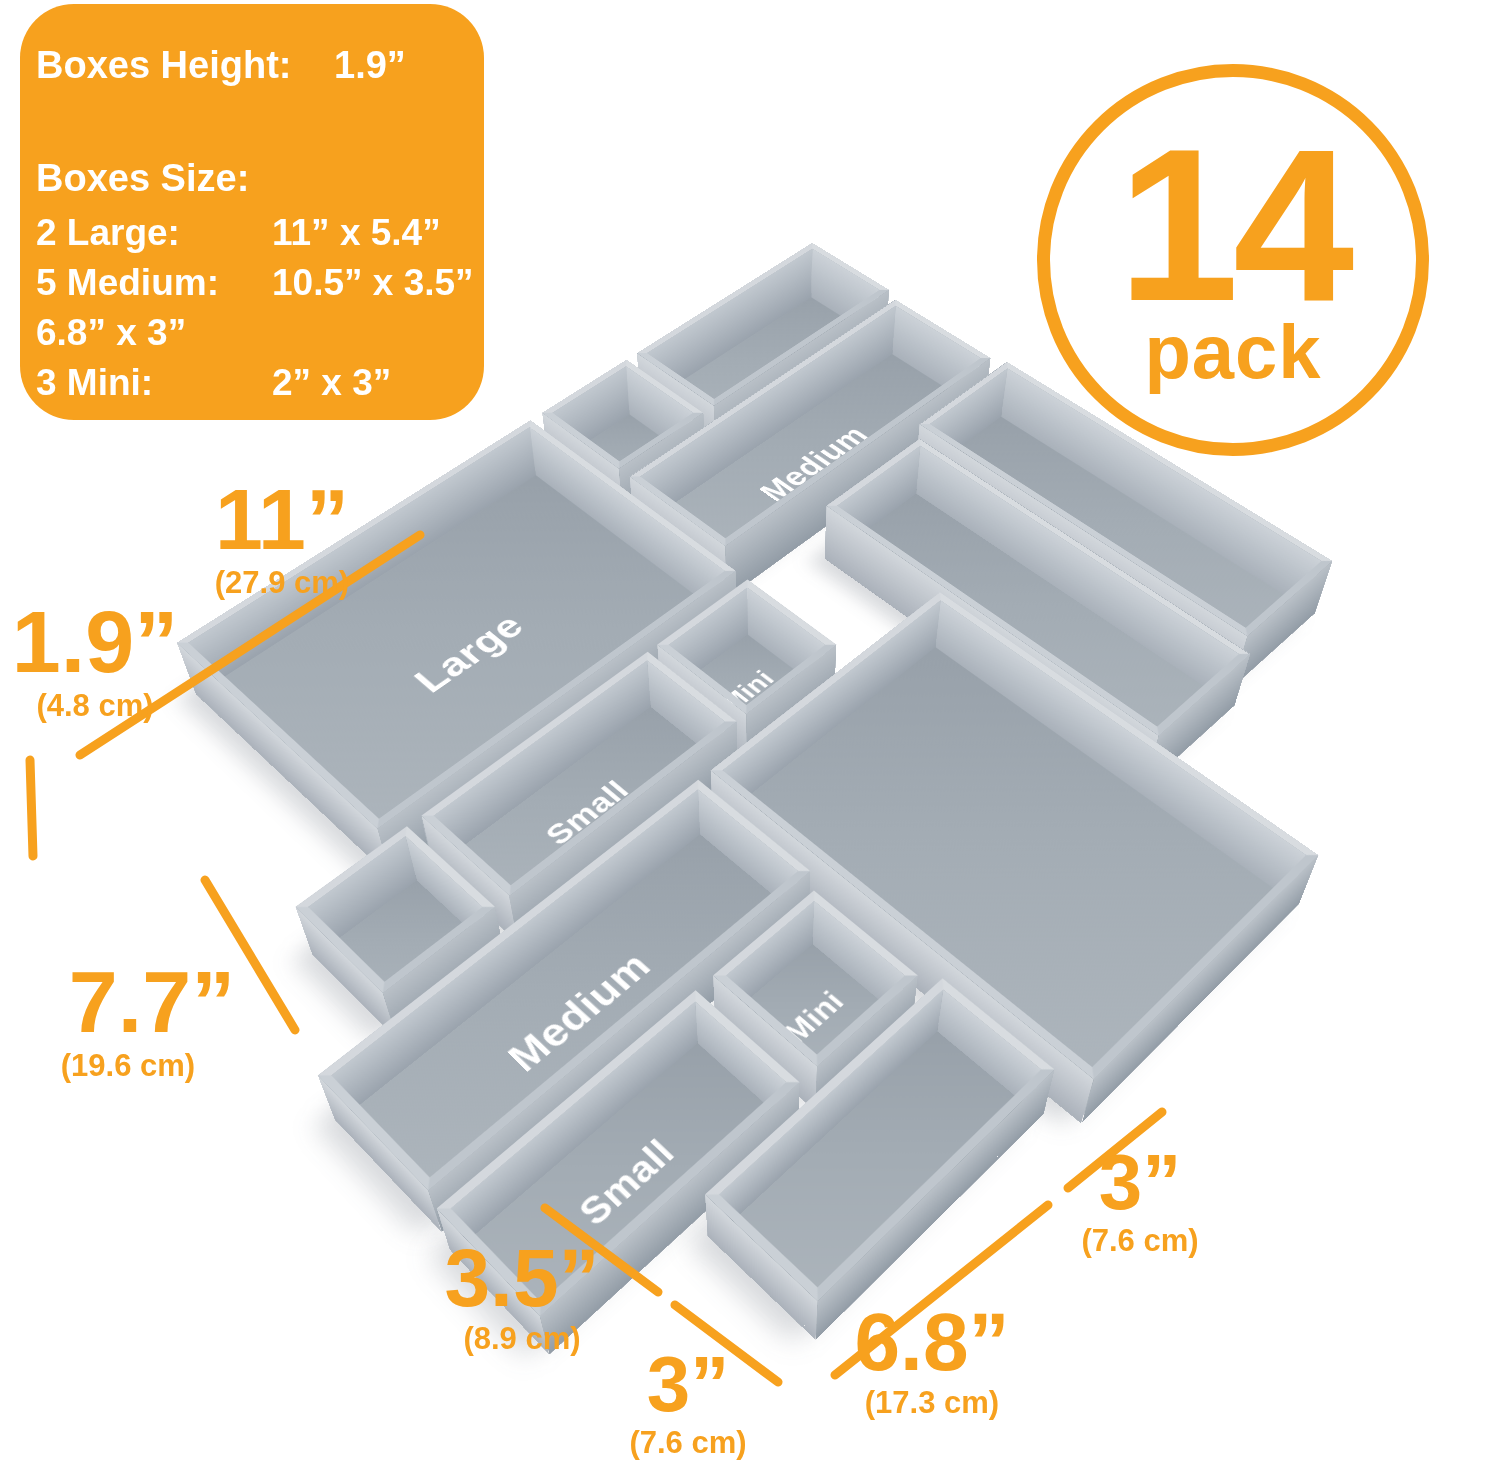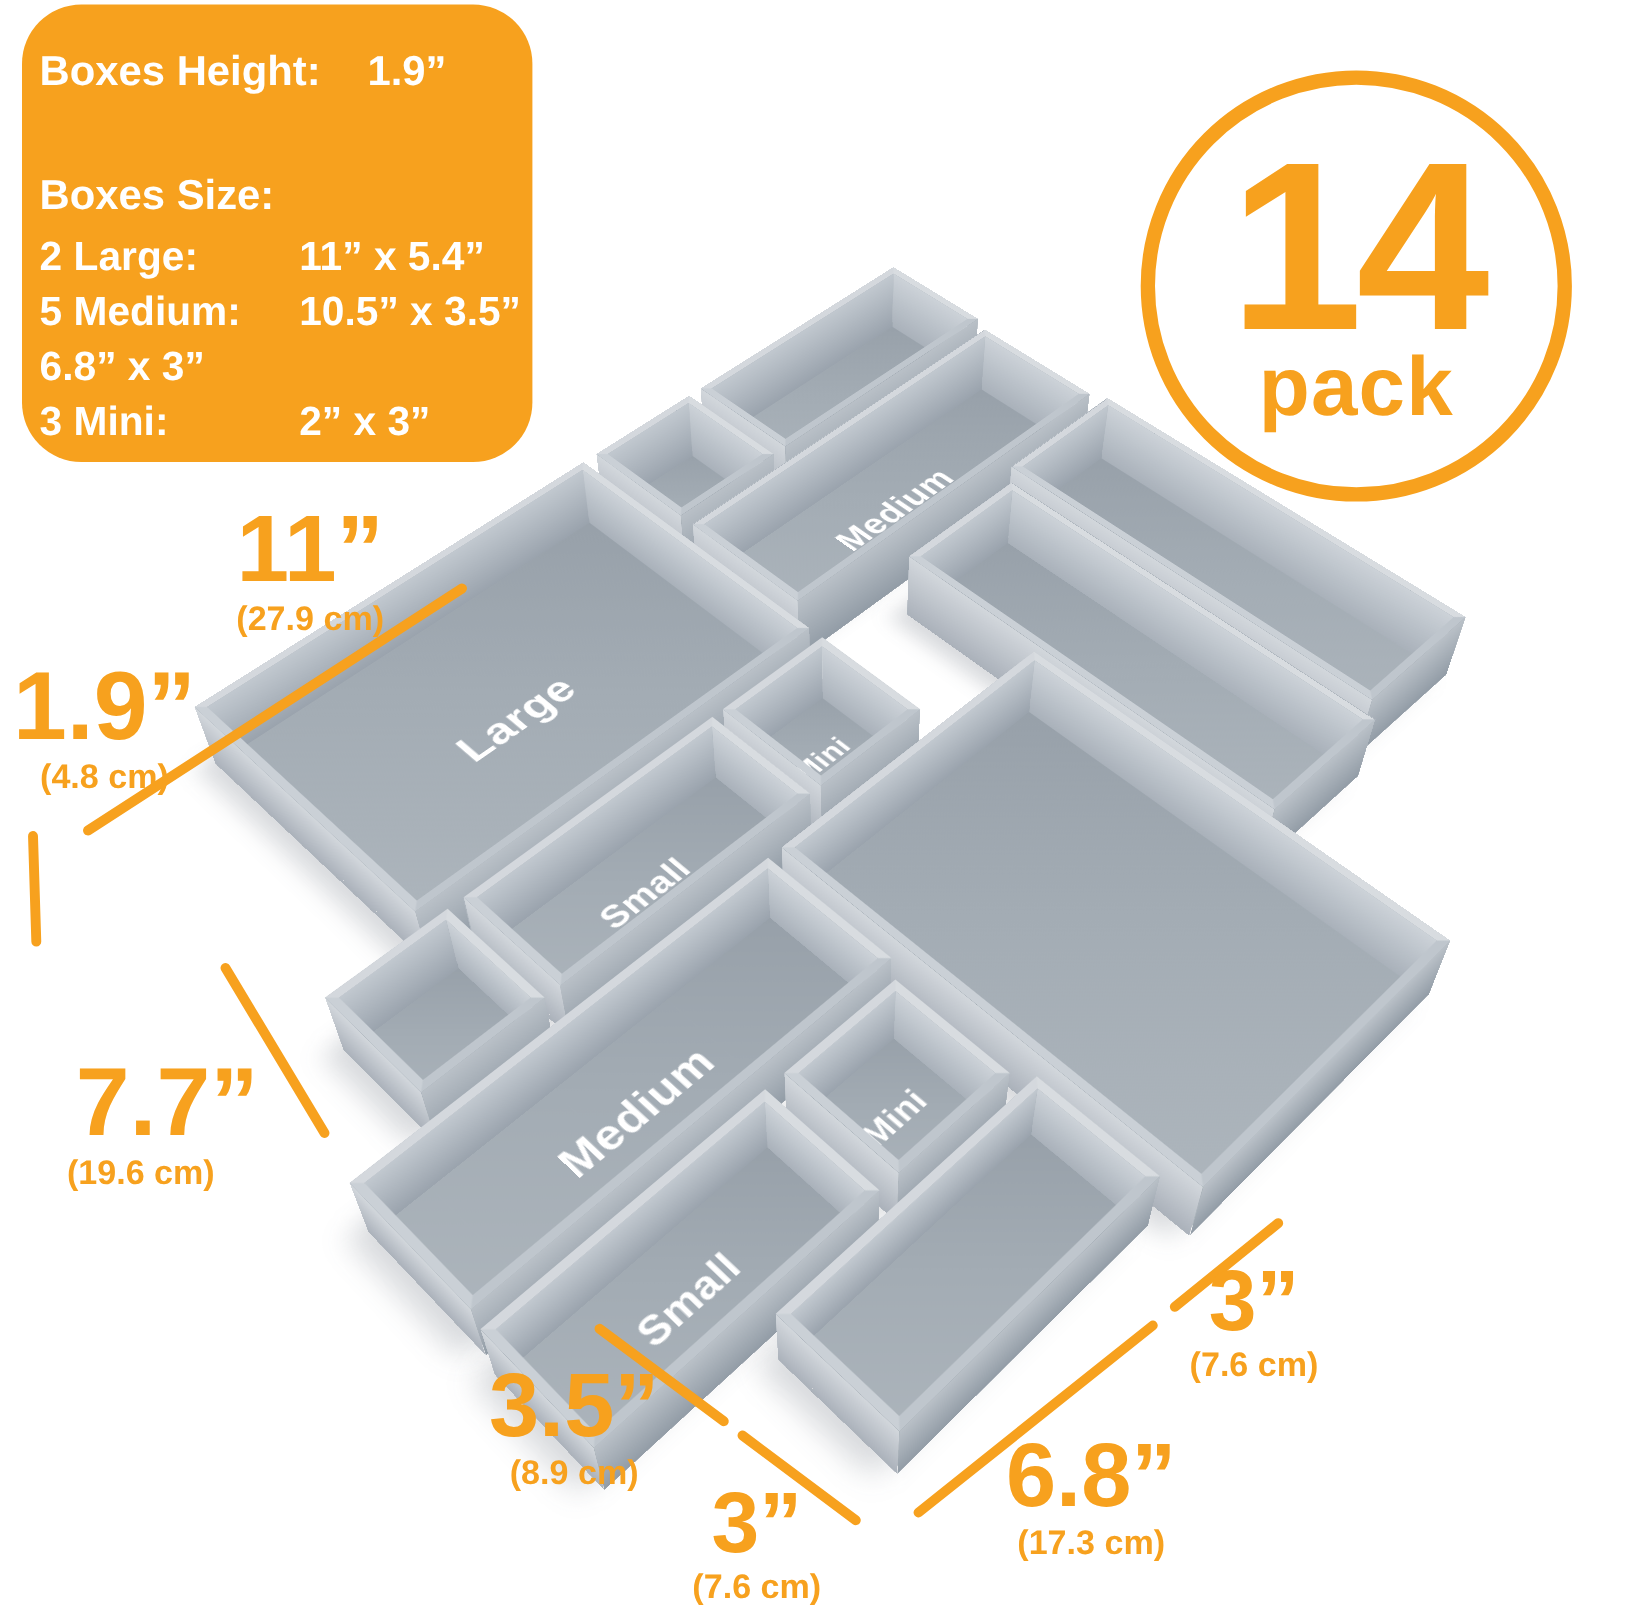--- a/index.html
+++ b/index.html
@@ -269,41 +269,41 @@
       <line class="dim-line" x1="80" y1="755" x2="420" y2="535"></line>
       <line class="dim-line" x1="30" y1="760" x2="33" y2="856"></line>
       <line class="dim-line" x1="205" y1="880" x2="295" y2="1030"></line>
       <line class="dim-line" x1="545" y1="1208" x2="658" y2="1292"></line>
       <line class="dim-line" x1="675" y1="1305" x2="778" y2="1382"></line>
       <line class="dim-line" x1="835" y1="1375" x2="1048" y2="1205"></line>
       <line class="dim-line" x1="1068" y1="1188" x2="1162" y2="1112"></line>
     </svg>
 
   <div id="dims">
-      <div class="dim" style="left: 282px; top: 520px;">
+      <div class="dim" style="left: 282px; top: 540px;">
         <div class="dim-value" style="font-size: 86px;">11”</div>
         <div class="dim-cm">(27.9 cm)</div>
       </div>
       <div class="dim" style="left: 95px; top: 662px;">
         <div class="dim-value" style="font-size: 88px;">1.9”</div>
         <div class="dim-cm">(4.8 cm)</div>
       </div>
       <div class="dim" style="left: 128px; top: 1022px;">
         <div class="dim-value" style="font-size: 88px; margin-left: 48px;">7.7”</div>
         <div class="dim-cm">(19.6 cm)</div>
       </div>
       <div class="dim" style="left: 522px; top: 1298px;">
         <div class="dim-value" style="font-size: 82px;">3.5”</div>
         <div class="dim-cm">(8.9 cm)</div>
       </div>
       <div class="dim" style="left: 688px; top: 1404px;">
         <div class="dim-value" style="font-size: 78px;">3”</div>
         <div class="dim-cm">(7.6 cm)</div>
       </div>
-      <div class="dim" style="left: 992px; top: 1362px;">
+      <div class="dim" style="left: 932px; top: 1362px;">
         <div class="dim-value" style="font-size: 82px;">6.8”</div>
         <div class="dim-cm">(17.3 cm)</div>
       </div>
       <div class="dim" style="left: 1140px; top: 1202px;">
         <div class="dim-value" style="font-size: 78px;">3”</div>
         <div class="dim-cm">(7.6 cm)</div>
       </div>
     </div>
 
 </div>

